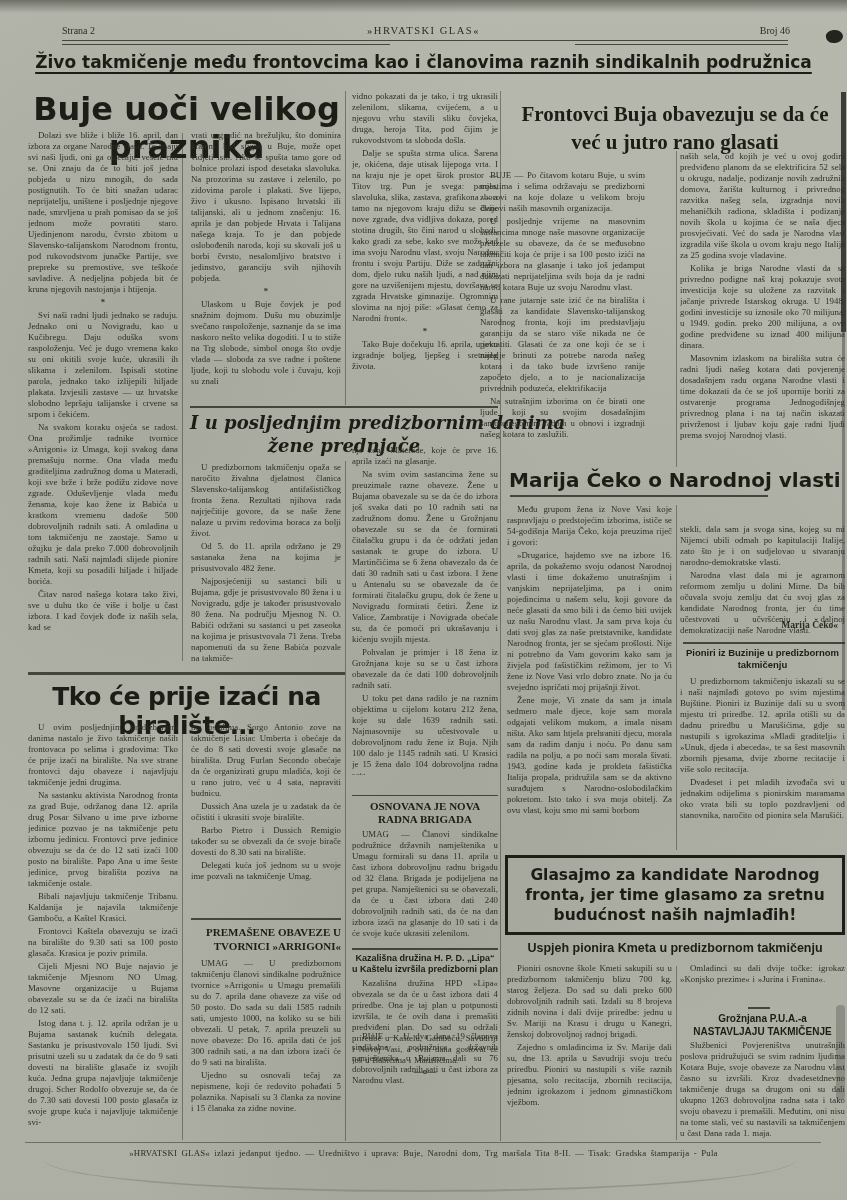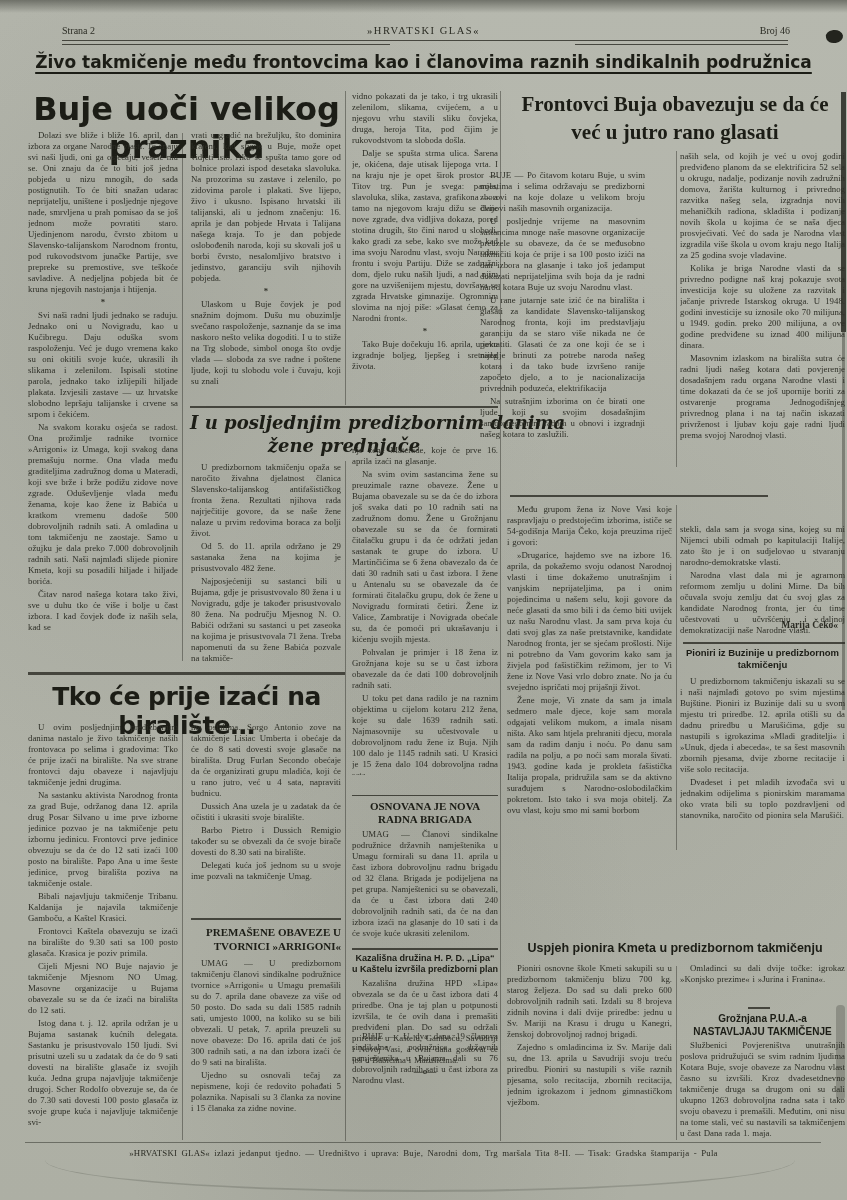--- a/index.html
+++ b/index.html
@@ -142,36 +142,37 @@
   <div class="hrule" style="left:191px;top:918px;width:150px;height:2px;"></div>
   <div class="abs center serifb headline-ink" style="left:191px;top:925px;width:150px;font-size:11px;font-weight:700;line-height:14px;text-align:right;">
     <div>PREMAŠENE OBAVEZE U</div>
     <div>TVORNICI »ARRIGONI«</div>
   </div>
   <div class="col" style="left:191px;top:958px;width:150px;height:182px;">
       <p>UMAG — U predizbornom takmičenju članovi sindikalne podružnice tvornice »Arrigoni« u Umagu premašili su do 7. aprila dane obaveze za više od 50 posto. Do sada su dali 1585 radnih sati, umjesto 1000, na koliko su se bili obvezali. U petak, 7. aprila preuzeli su nove obaveze: Do 16. aprila dati će još 300 radnih sati, a na dan izbora izaći će do 9 sati na birališta.</p>
       <p>Ujedno su osnovali tečaj za nepismene, koji će redovito pohađati 5 polaznika. Napisali su 3 članka za novine i 15 članaka za zidne novine.</p>
     </div>
 
-  <div class="abs center serifb headline-ink" style="left:505px;top:90px;width:340px;font-size:21px;font-weight:700;line-height:28px;">
+  <div class="abs center serifb headline-ink" style="left:505px;top:100px;width:340px;font-size:21px;font-weight:700;line-height:28px;">
     <div>Frontovci Buja obavezuju se da će</div>
     <div>već u jutro rano glasati</div>
   </div>
   <div class="col" style="left:480px;top:151px;width:165px;height:316px;margin-top:19px;">
       <p>BUJE — Po čitavom kotaru Buje, u svim mjestima i selima održavaju se predizborni zborovi na koje dolaze u velikom broju članovi naših masovnih organizacija.</p>
       <p>U posljednje vrijeme na masovnim sastancima mnoge naše masovne organizacije preuzele su obaveze, da će se međusobno takmičiti koja će prije i sa 100 posto izići na dan izbora na glasanje i tako još jedamput dokazati neprijateljima svih boja da je radni narod kotara Buje uz svoju Narodnu vlast.</p>
       <p>U rane jutarnje sate izić će na birališta i glasati za kandidate Slavensko-talijanskog Narodnog fronta, koji im predstavljaju garanciju da se staro više nikada ne će povratiti. Glasati će za one koji će se i nadalje brinuti za potrebe naroda našeg kotara i da tako bude izvršeno ranije započeto djelo, a to je nacionalizacija privrednih poduzeća, elektrifikacija</p>
       <p>Na sutrašnjim izborima on će birati one ljude koji su svojim dosadašnjim samoprijegornim radom u obnovi i izgradnji našeg kotara to zaslužili.</p>
     </div>
   <div class="col cont" style="left:680px;top:151px;width:165px;height:316px;">
       <p>naših sela, od kojih je već u ovoj godini predviđeno planom da se elektrificira 52 sela u okrugu, nadalje, podizanje novih zadružnih domova, žarišta kulturnog i privrednog razvitka našeg sela, izgradnja novih mehaničkih radiona, skladišta i podizanje novih škola u kojima će se naša djeca prosvjećivati. Već do sada je Narodna vlast izgradila više škola u ovom kraju nego Italija za 25 godina svoje vladavine.</p>
       <p>Kolika je briga Narodne vlasti da se privredno podigne naš kraj pokazuje svota investicija koje su uložene za razvitak i jačanje privrede Istarskog okruga. U 1948. godini investicije su iznosile oko 70 milijuna, u 1949. godin. preko 200 milijuna, a ove godine predviđene su iznad 400 milijuna dinara.</p>
       <p>Masovnim izlaskom na birališta sutra će radni ljudi našeg kotara dati povjerenje dosadašnjem radu organa Narodne vlasti i time dokazati da će se još upornije boriti za ostvarenje programa Jednogodišnjeg privrednog plana i na taj način iskazati privrženost i ljubav koju gaje radni ljudi prema svojoj Narodnoj vlasti.</p>
     </div>
 
+  <div class="abs sans headline-ink" style="left:509px;top:468px;width:336px;font-size:20px;font-weight:700;">Marija Čeko o Narodnoj vlasti</div>
   <div class="hrule" style="left:510px;top:495px;width:258px;height:2px;"></div>
   <div class="col" style="left:507px;top:504px;width:165px;height:350px;">
       <p>Među grupom žena iz Nove Vasi koje raspravljaju o predstojećim izborima, ističe se 54-godišnja Marija Čeko, koja preuzima riječ i govori:</p>
       <p>»Drugarice, hajdemo sve na izbore 16. aprila, da pokažemo svoju odanost Narodnoj vlasti i time dokažemo unutrašnjim i vanjskim neprijateljima, pa i onim pojedincima u našem selu, koji govore da neće glasati da smo bili i da ćemo biti uvijek uz našu Narodnu vlast. Ja sam prva koja ću dati svoj glas za naše pretstavnike, kandidate Narodnog fronta, jer se sjećam prošlosti. Nije ni potrebno da Vam govorim kako sam ja živjela pod fašističkim režimom, jer to Vi žene iz Nove Vasi vrlo dobro znate. No ja ću svejedno ispričati moj prijašnji život.</p>
       <p>Žene moje, Vi znate da sam ja imala sedmero male djece, koje sam morala odgajati velikom mukom, a imala nisam ništa. Ako sam htjela prehraniti djecu, morala sam da radim danju i noću. Po danu sam radila na polju, a po noći sam morala šivati. 1943. godine kada je prokleta fašistička Italija propala, pridružila sam se da aktivno surađujem s Narodno-oslobodilačkim pokretom. Isto tako i sva moja obitelj. Za ovu vlast, koju smo mi sami borbom</p>
     </div>
   <div class="col cont" style="left:680px;top:524px;width:165px;height:114px;">
       <p>stekli, dala sam ja svoga sina, kojeg su mi Nijemci ubili odmah po kapitulaciji Italije, zato što je i on sudjelovao u stvaranju narodno-demokratske vlasti.</p>
       <p>Narodna vlast dala mi je agrarnom reformom zemlju u dolini Mirne. Da bih očuvala svoju zemlju dat ću svoj glas za kandidate Narodnog fronta, jer ću time učestvovati u učvršćenju i daljnoj demokratizaciji naše Narodne vlasti.</p>
     </div>
@@ -180,20 +181,23 @@
   <div class="hrule" style="left:683px;top:642px;width:162px;height:2px;"></div>
   <div class="abs center lsans headline-ink" style="left:680px;top:647px;width:165px;font-size:9.5px;font-weight:700;line-height:12px;">
     <div class="nowrap">Pioniri iz Buzinije u predizbornom</div>
     <div>takmičenju</div>
   </div>
   <div class="col" style="left:680px;top:676px;width:165px;height:176px;">
       <p>U predizbornom takmičenju iskazali su se i naši najmlađi gotovo po svim mjestima Bujštine. Pioniri iz Buzinije dali su u svom mjestu tri priredbe. 12. aprila otišli su da dadnu priredbu u Marušićima, gdje su nastupili s igrokazima »Mladi graditelji« i »Unuk, djeda i abeceda«, te sa šest masovnih zbornih pjesama, dvije zborne recitacije i više solo recitacija.</p>
       <p>Dvadeset i pet mladih izvođača svi u jednakim odijelima s pionirskim maramama oko vrata bili su toplo pozdravljeni od stanovnika, naročito od pionira sela Marušići.</p>
     </div>
 
+  <div class="abs box" style="left:505px;top:855px;width:334px;height:74px;">
+    <div class="center sans headline-ink" style="font-size:15.5px;font-weight:700;line-height:20px;padding:0 8px;">Glasajmo za kandidate Narodnog fronta, jer time glasamo za sretnu budućnost naših najmlađih!</div>
+  </div>
 
   <div class="abs center lsans headline-ink nowrap" style="left:505px;top:941px;width:340px;font-size:12.5px;font-weight:700;">Uspjeh pionira Kmeta u predizbornom takmičenju</div>
   <div class="col" style="left:507px;top:963px;width:165px;height:178px;">
       <p>Pioniri osnovne škole Kmeti sakupili su u predizbornom takmičenju blizu 700 kg. starog željeza. Do sad su dali preko 600 dobrovoljnih radnih sati. Izdali su 8 brojeva zidnih novina i dali dvije priredbe: jednu u Sv. Mariji na Krasu i drugu u Kanegri, ženskoj dobrovoljnoj radnoj brigadi.</p>
       <p>Zajedno s omladincima iz Sv. Marije dali su, dne 13. aprila u Savudriji svoju treću priredbu. Pioniri su nastupili s više raznih pjesama, solo recitacija, zbornih recitacija, jednim igrokazom i jednom gimnastičkom vježbom.</p>
     </div>
   <div class="col" style="left:680px;top:963px;width:165px;height:40px;">
       <p>Omladinci su dali dvije točke: igrokaz »Konjsko prezime« i »Jurina i Franina«.</p>
     </div>
 

